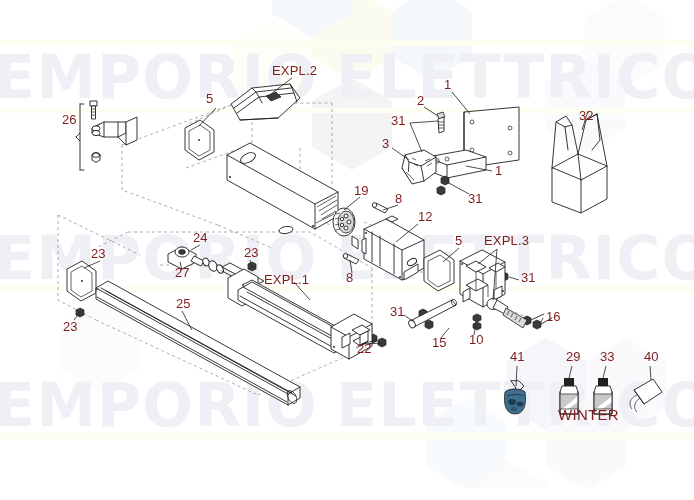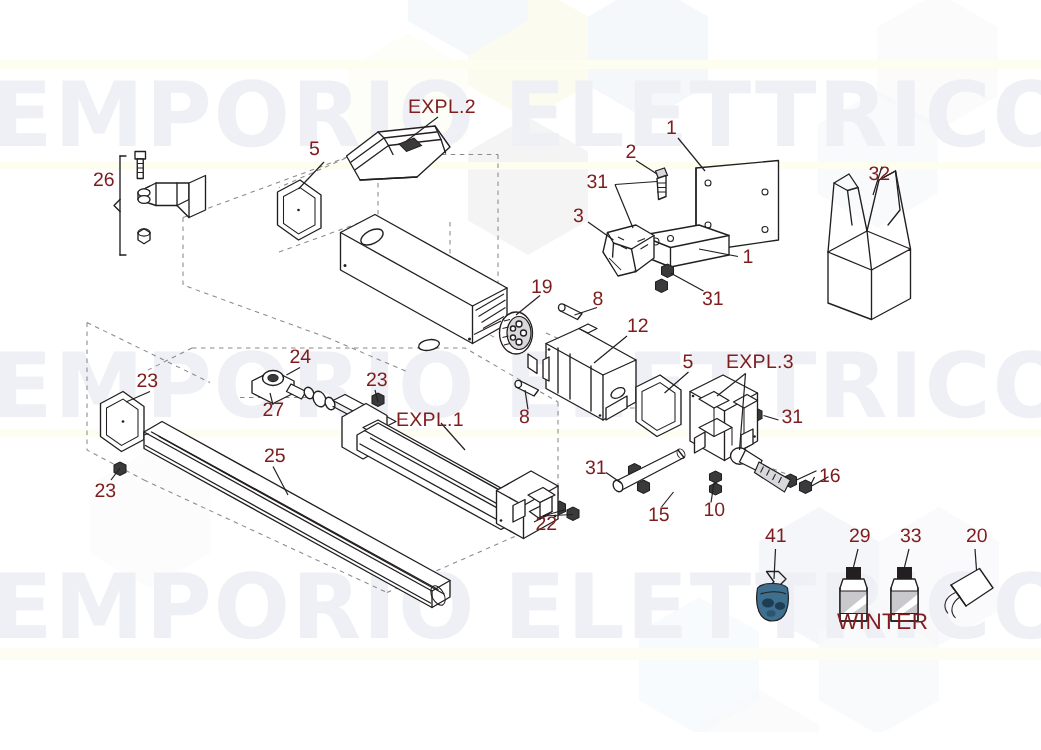--- a/index.html
+++ b/index.html
@@ -417,17 +417,17 @@
     <div class="lbl" style="left:244px;top:245px;">23</div>
     <div class="lbl" style="left:175px;top:265px;">27</div>
     <div class="lbl expl" style="left:264px;top:272px;">EXPL.1</div>
     <div class="lbl" style="left:91px;top:246px;">23</div>
     <div class="lbl" style="left:63px;top:319px;">23</div>
     <div class="lbl" style="left:176px;top:296px;">25</div>
     <div class="lbl" style="left:357px;top:341px;">22</div>
     <div class="lbl" style="left:510px;top:349px;">41</div>
     <div class="lbl" style="left:566px;top:349px;">29</div>
     <div class="lbl" style="left:600px;top:349px;">33</div>
-    <div class="lbl" style="left:644px;top:349px;">20</div>
+    <div class="lbl" style="left:644px;top:349px;">40</div>
     <div class="lbl winter" style="left:558px;top:406px;">WINTER</div>
   </div>
 
 </div>
 
 </body></html>

